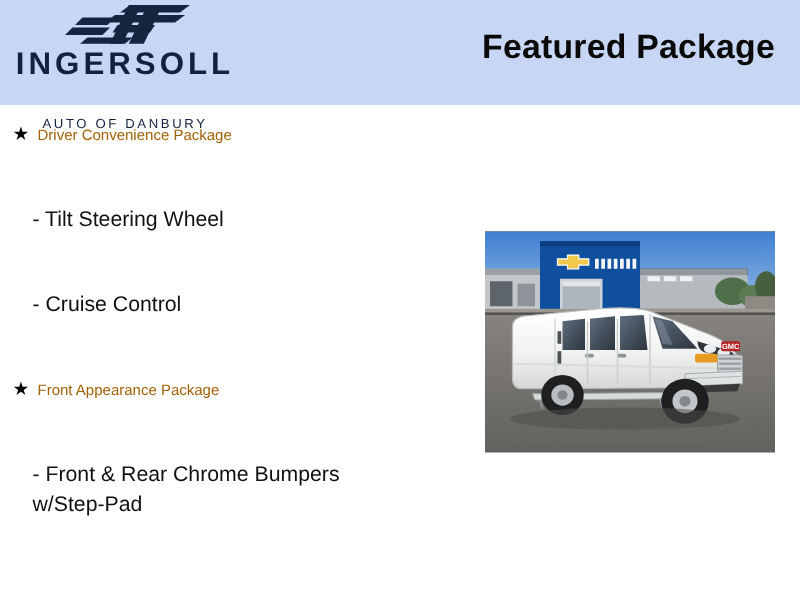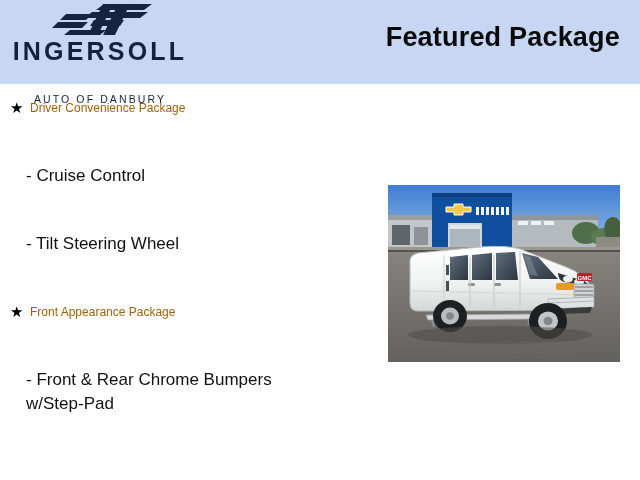--- a/index.html
+++ b/index.html
@@ -167,25 +167,25 @@
 </div>
 
 <div class="bullets">
 
   <div class="bullet-row level-0">
     <span class="bullet-star">★</span>
     <span class="bullet-text-l0">Driver Convenience Package</span>
   </div>
 
   <div class="bullet-row level-1">
+    <span class="bullet-text-l1">- Tilt Steering Wheel</span>
+  </div>
+
+  <div class="bullet-row level-1">
     <span class="bullet-text-l1">- Cruise Control</span>
-  </div>
-
-  <div class="bullet-row level-1">
-    <span class="bullet-text-l1">- Tilt Steering Wheel</span>
   </div>
 
   <div class="bullet-row level-0">
     <span class="bullet-star">★</span>
     <span class="bullet-text-l0">Front Appearance Package</span>
   </div>
 
 
   <div class="bullet-row level-1 last">
     <span class="bullet-text-l1">- Front &amp; Rear Chrome Bumpers w/Step-Pad</span>

